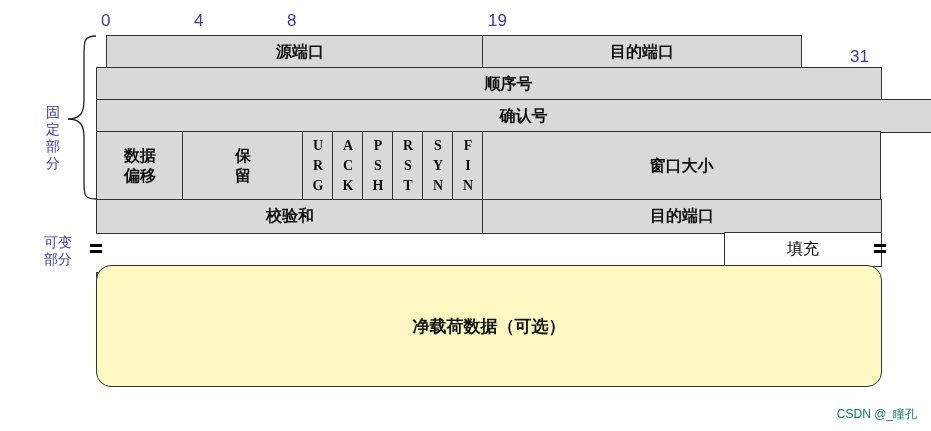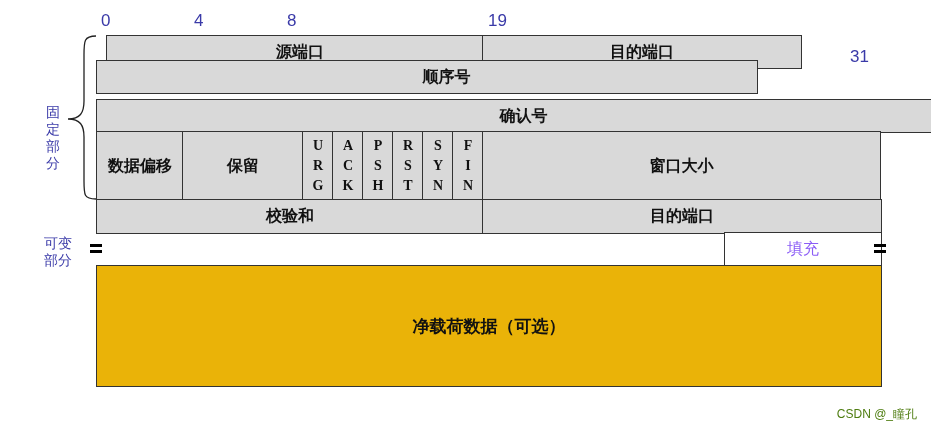--- a/index.html
+++ b/index.html
@@ -5,61 +5,61 @@
     html, body { margin: 0; padding: 0; background: #ffffff; }
     body { width: 931px; height: 431px; position: relative; overflow: hidden;
            font-family: "DejaVu Sans", "Liberation Sans", sans-serif; }
     .bitnum { position: absolute; top: 11px; font-size: 17px; color: #3a3aa8;
               font-family: "Liberation Sans", "DejaVu Sans", sans-serif; }
     .cell { position: absolute; box-sizing: border-box; border: 1.5px solid #333;
             display: flex; align-items: center; justify-content: center;
             font-weight: bold; font-size: 16px; color: #111; text-align: center; }
     .gray { background: #d9d9d9; }
     .cyan { background: #737373; margin-top: 40px; }
-    .white { background: #ffffff; font-weight: normal; color: #8b5cf6; }
-    .yellow { background: #eab308; }
-    .two-line { flex-direction: row; line-height: 20px; }
+    .white { background: #ffffff; font-weight: normal; color: #000000; }
+    .yellow { background: #fef9c3; border-radius: 15px; }
+    .two-line { flex-direction: column; line-height: 20px; }
     .flag { flex-direction: column; font-family: "Liberation Serif", "DejaVu Serif", serif;
             font-size: 14px; line-height: 20px; }
     .side-label { position: absolute; color: #3a3aa8; font-size: 14px; line-height: 17px;
                   text-align: center; }
     .break-mark { position: absolute; width: 12px; height: 10px; }
     .break-mark::before, .break-mark::after { content: ""; position: absolute; left: 0;
         width: 12px; height: 3px; background: #000; }
     .break-mark::before { top: 0; }
     .break-mark::after { top: 6px; }
-    .watermark { position: absolute; right: 14px; bottom: 8px; font-size: 12px; color: #4d7c0f;
+    .watermark { position: absolute; right: 14px; bottom: 8px; font-size: 12px; color: #0f766e;
                  font-family: "Liberation Sans", "DejaVu Sans", sans-serif; }
   </style>
 </head>
 <body>
 
 <div class="bitnum" style="left:101px;">0</div>
 <div class="bitnum" style="left:194px;">4</div>
 <div class="bitnum" style="left:287px;">8</div>
 <div class="bitnum" style="left:488px;">19</div>
 <div class="bitnum" style="left:850px;margin-top:36px;">31</div>
 
 <svg style="position:absolute;left:64px;top:35px;" width="34" height="166">
   <path d="M32 1 C 20 1, 20 6, 20 20 L 20 66 C 20 78, 16 84, 4 84 C 16 84, 20 90, 20 102 L 20 146 C 20 160, 20 164, 32 164" fill="none" stroke="#222" stroke-width="1.3"></path>
 </svg>
 
 <div class="side-label" style="left:44px;top:104px;width:18px;white-space:pre-line;">固
 定
 部
 分</div>
-<div class="side-label" style="left:40px;top:235px;width:36px;">
+<div class="side-label" style="left:40px;top:235px;width:36px;font-family:Liberation Mono, monospace;">
   <div>可变</div>
   <div>部分</div>
 </div>
 
 <div class="cell gray" style="left:96px;top:35px;width:388px;height:34px;margin-left:10px;">源端口</div>
 <div class="cell gray" style="left:482px;top:35px;width:320px;height:34px;">目的端口</div>
 
-<div class="cell gray" style="left:96px;top:60px;width:662px;height:34px;padding-left:39px;">顺序号</div>
+<div class="cell gray" style="left:96px;top:67px;width:786px;height:34px;padding-left:39px;">顺序号</div>
 
 <div class="cell gray" style="left:96px;top:99px;width:855px;height:34px;">确认号</div>
 
 <div class="cell gray two-line" style="left:96px;top:131px;width:88px;height:70px;">
   <span>数据</span>
   <span>偏移</span>
 </div>
 <div class="cell gray two-line" style="left:182px;top:131px;width:122px;height:70px;">
   <span>保</span>
   <span>留</span>

